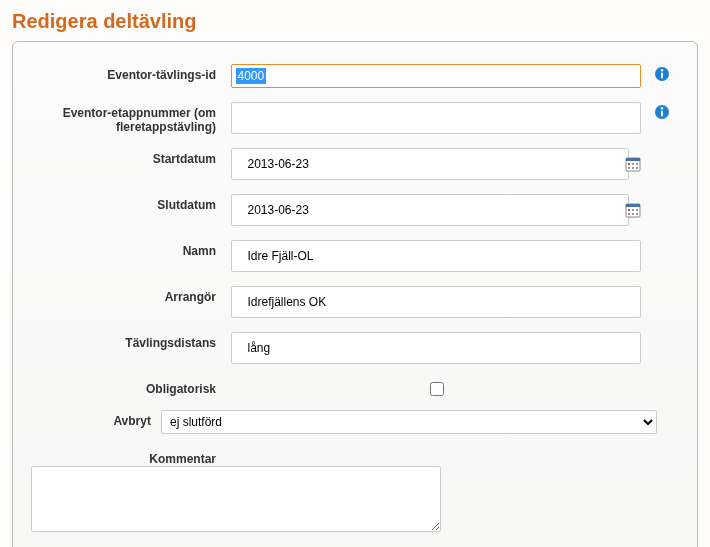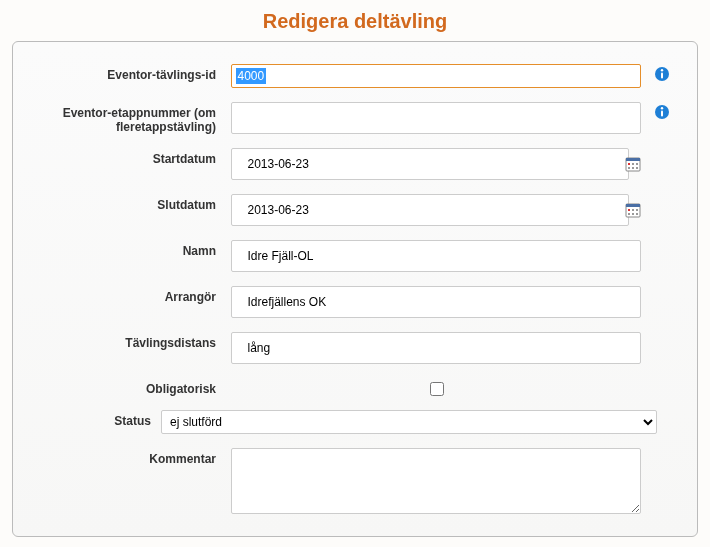--- a/index.html
+++ b/index.html
@@ -12,21 +12,20 @@
   }
   .page {
     width: 710px;
     padding: 10px 12px 14px 12px;
   }
   h1 {
     font-size: 20px;
     color: #D2691E;
     margin: 0 0 8px 0;
     font-weight: bold;
-    text-align: center;
   }
   .panel {
     border: 1px solid #bbb;
     border-radius: 6px;
     background: linear-gradient(#fbfbfb, #f7f7f6);
     padding: 22px 18px 22px 18px;
   }
   .row {
     display: flex;
     align-items: flex-start;
@@ -242,30 +241,30 @@
 
     <div class="row">
       <div class="label-col">Obligatorisk</div>
       <div class="input-col">
         <input type="checkbox" style="">
       </div>
       <div class="info-col"></div>
     </div>
 
     <div class="row">
-      <div class="label-col">Status</div>
+      <div class="label-col">Avbryt</div>
       <div class="input-col">
         <select>
           <option selected="">ej slutförd</option>
         </select>
       </div>
       <div class="info-col"></div>
     </div>
 
-    <div class="row" style="margin-bottom:0;">
+    <div class="row" style="margin-bottom:0;flex-direction:column;">
       <div class="label-col">Kommentar</div>
       <div class="input-col">
         <textarea style=""></textarea>
       </div>
       <div class="info-col"></div>
     </div>
 
   </div>
 
   <div class="actions">

